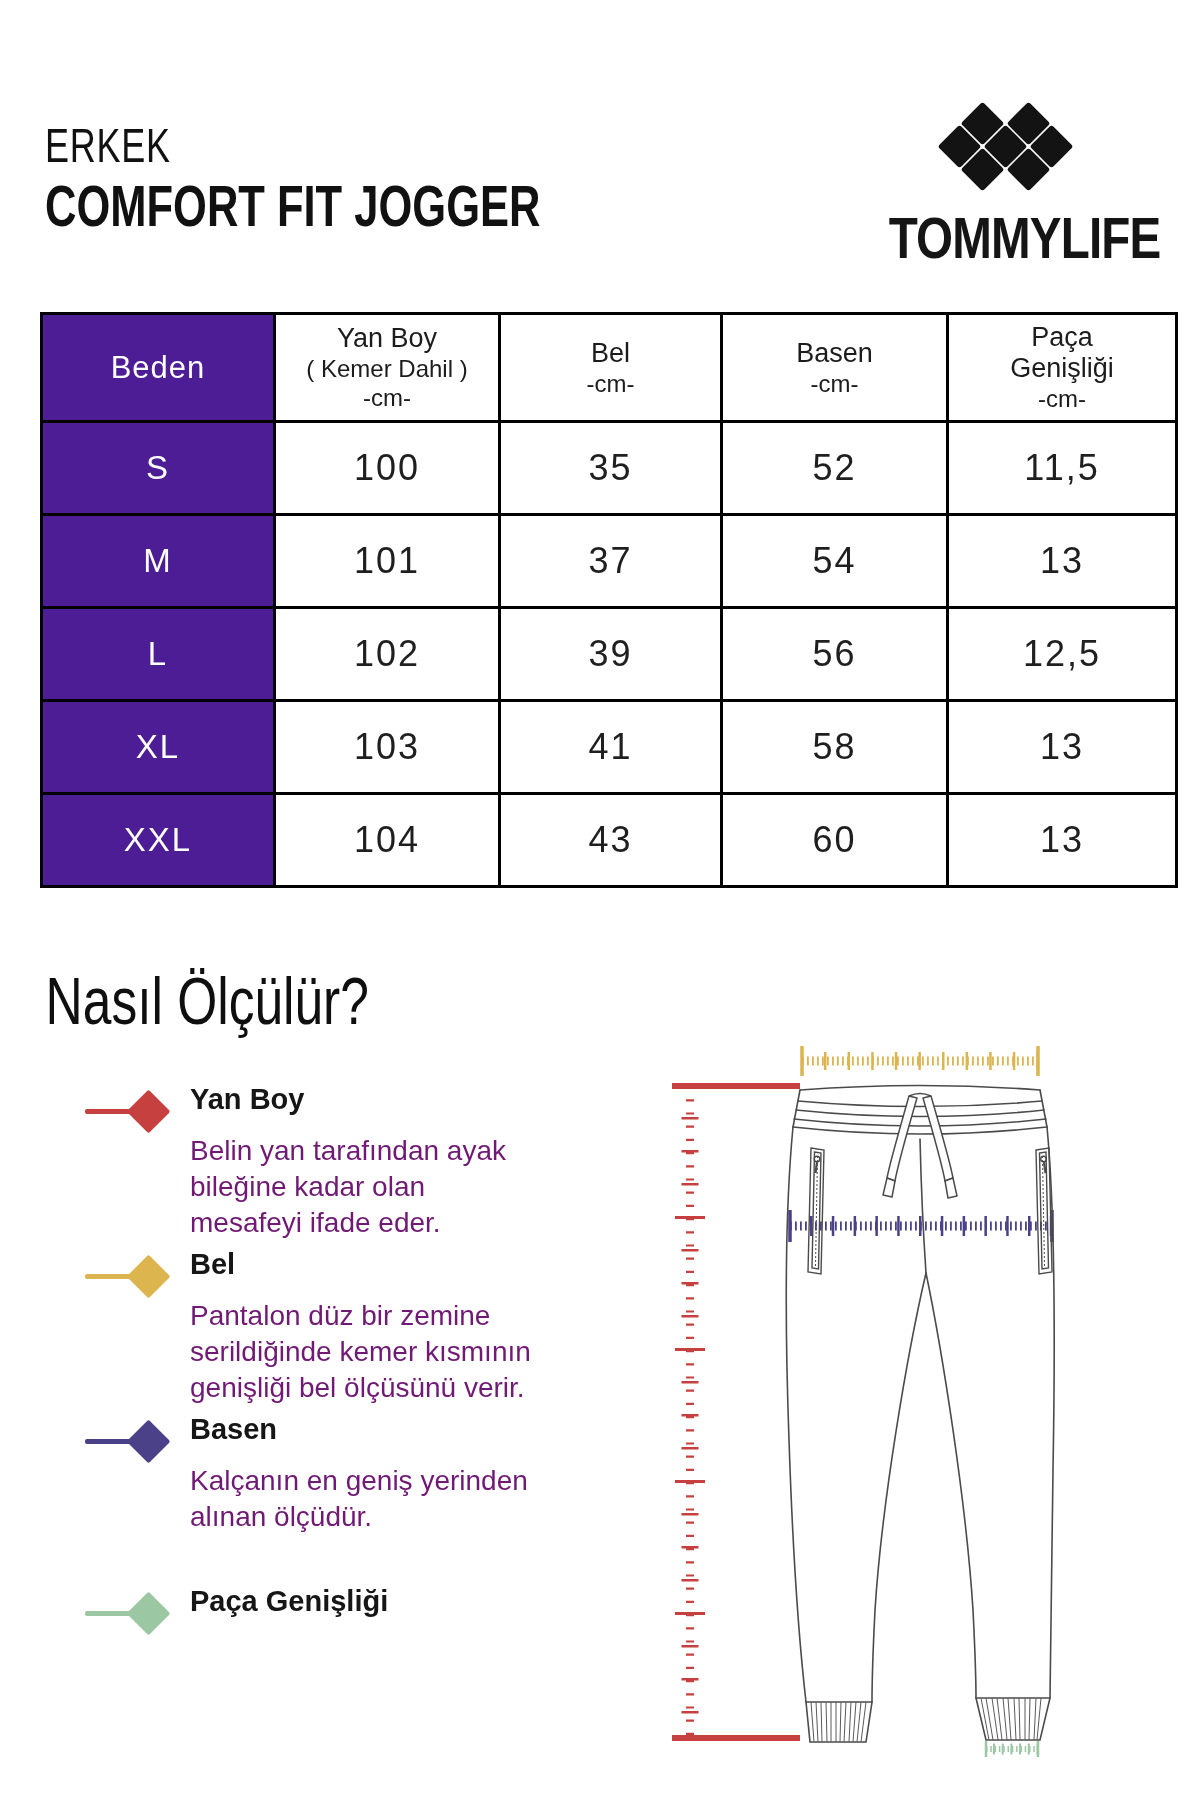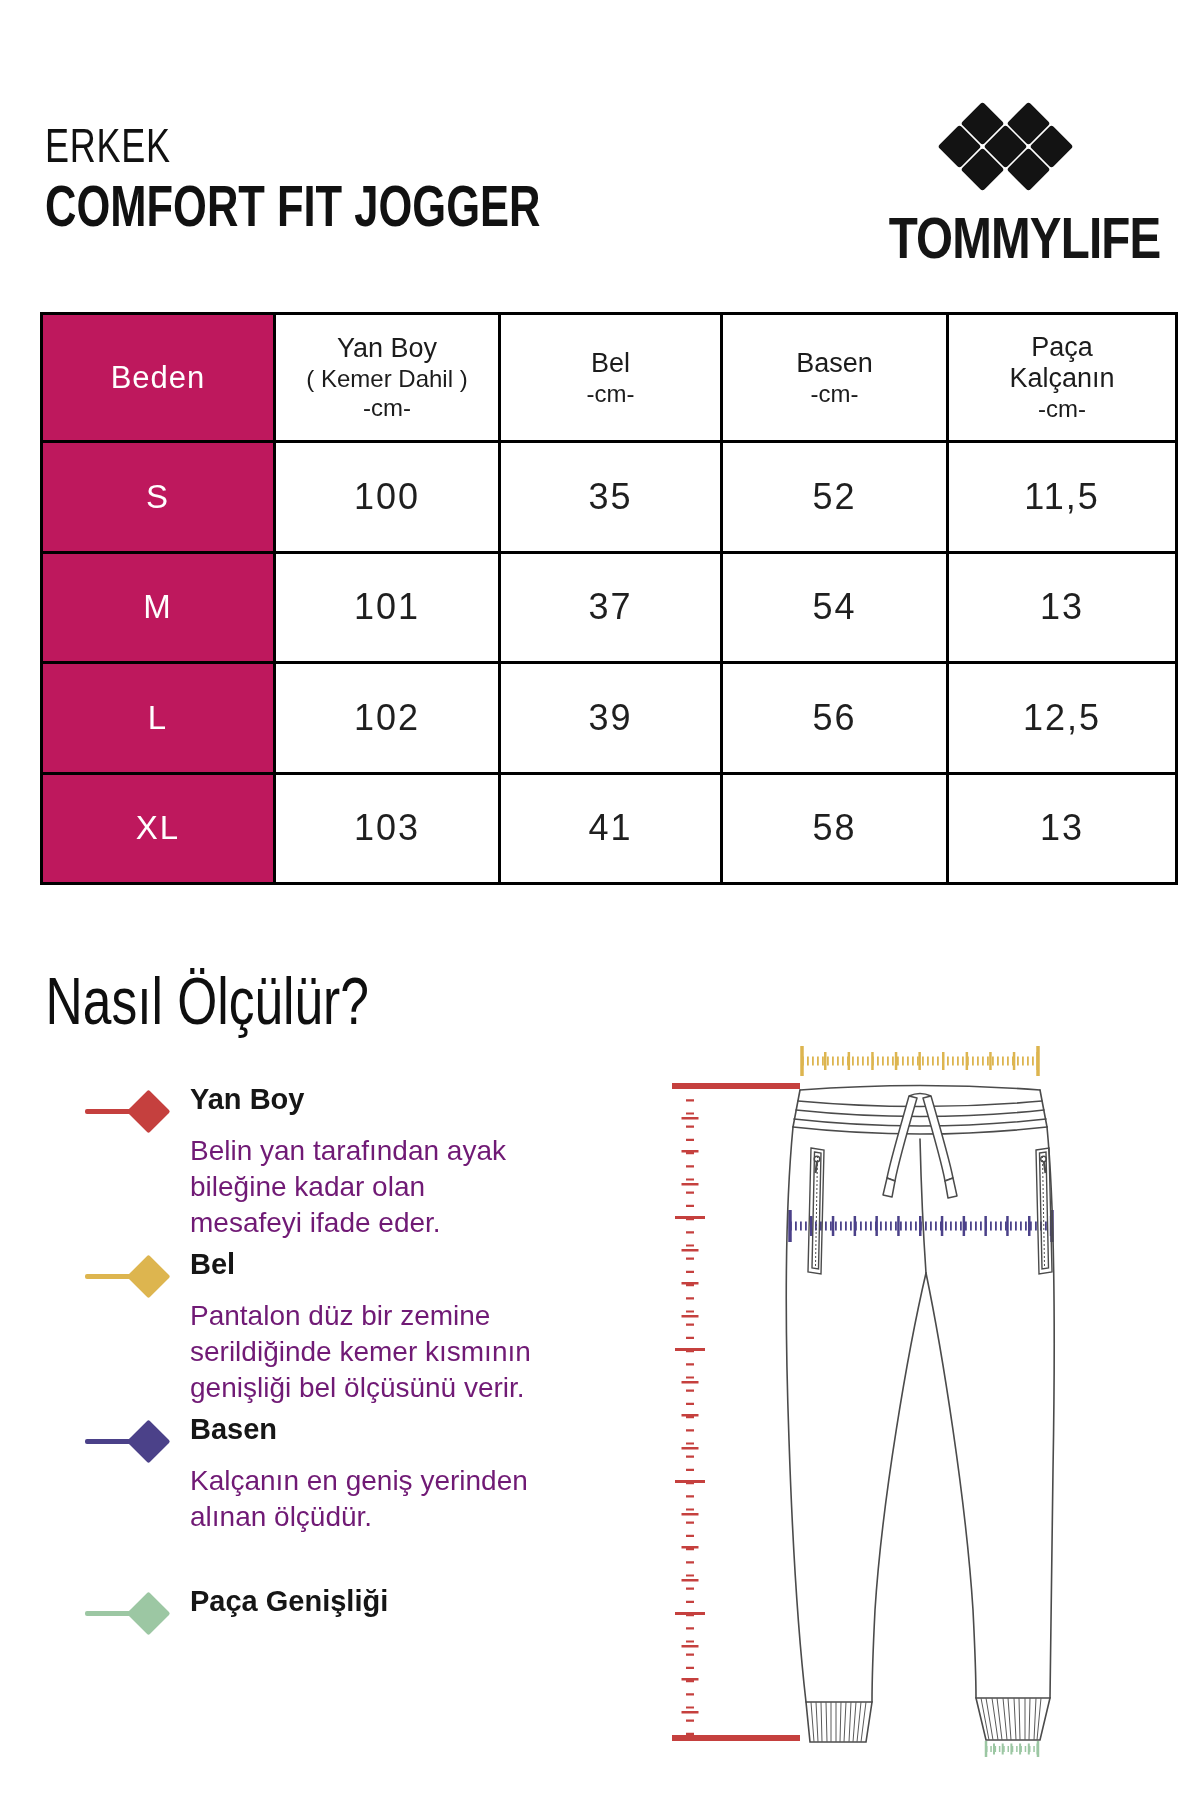--- a/index.html
+++ b/index.html
@@ -30,21 +30,21 @@
 
   
   .size-table-wrap{left:40px;top:312px;width:1120px;height:573px;}
   table.size-table{border-collapse:collapse;width:1120px;height:573px;table-layout:fixed;}
   table.size-table td, table.size-table th{
     border:3px solid #000;text-align:center;vertical-align:middle;padding:0;
   }
   .col0{width:230px;} .col1{width:222px;} .col2{width:219px;} .col3{width:223px;} .col4{width:226px;}
   tr.hdr{height:108px;}
   tr.datarow{height:93px;}
-  .blackcell{background:#be185d;color:#fff;border:3px solid #000;}
+  .blackcell{background:#4c1d95;color:#fff;border:3px solid #000;}
   .hdr .beden{font-size:31px;font-weight:400;letter-spacing:1px;}
   .th-l1{font-size:27px;font-weight:400;line-height:31px;color:#1c1c1c;}
   .th-unit{font-size:24px;font-weight:400;line-height:29px;color:#1c1c1c;}
   td.val{font-size:36px;font-weight:400;letter-spacing:2px;color:#1f1f1f;}
   td.size-col{font-size:33px;font-weight:400;letter-spacing:2px;}
 
   
   .htm-title-row{left:0;top:963px;width:1160px;text-align:left;}
   .htm-title{
     display:inline-block;font-size:66px;font-weight:500;color:#0f0f0f;
@@ -94,21 +94,21 @@
       <th class="col2">
         <div class="th-l1">Bel</div>
         <div class="th-unit">-cm-</div>
       </th>
       <th class="col3">
         <div class="th-l1">Basen</div>
         <div class="th-unit">-cm-</div>
       </th>
       <th class="col4">
         <div class="th-l1">Paça</div>
-        <div class="th-l1">Kalçanın</div>
+        <div class="th-l1">Genişliği</div>
         <div class="th-unit">-cm-</div>
       </th>
     </tr>
     <tr class="datarow">
       <td class="blackcell size-col">S</td>
       <td class="val">100</td>
       <td class="val">35</td>
       <td class="val">52</td>
       <td class="val">11,5</td>
     </tr>
@@ -124,20 +124,27 @@
       <td class="val">102</td>
       <td class="val">39</td>
       <td class="val">56</td>
       <td class="val">12,5</td>
     </tr>
     <tr class="datarow">
       <td class="blackcell size-col">XL</td>
       <td class="val">103</td>
       <td class="val">41</td>
       <td class="val">58</td>
+      <td class="val">13</td>
+    </tr>
+    <tr class="datarow">
+      <td class="blackcell size-col">XXL</td>
+      <td class="val">104</td>
+      <td class="val">43</td>
+      <td class="val">60</td>
       <td class="val">13</td>
     </tr>
   </tbody>
     </table>
 </div>
 
 <div class="abs htm-title-row">
   <span class="htm-title">Nasıl Ölçülür?</span>
 </div>
 

